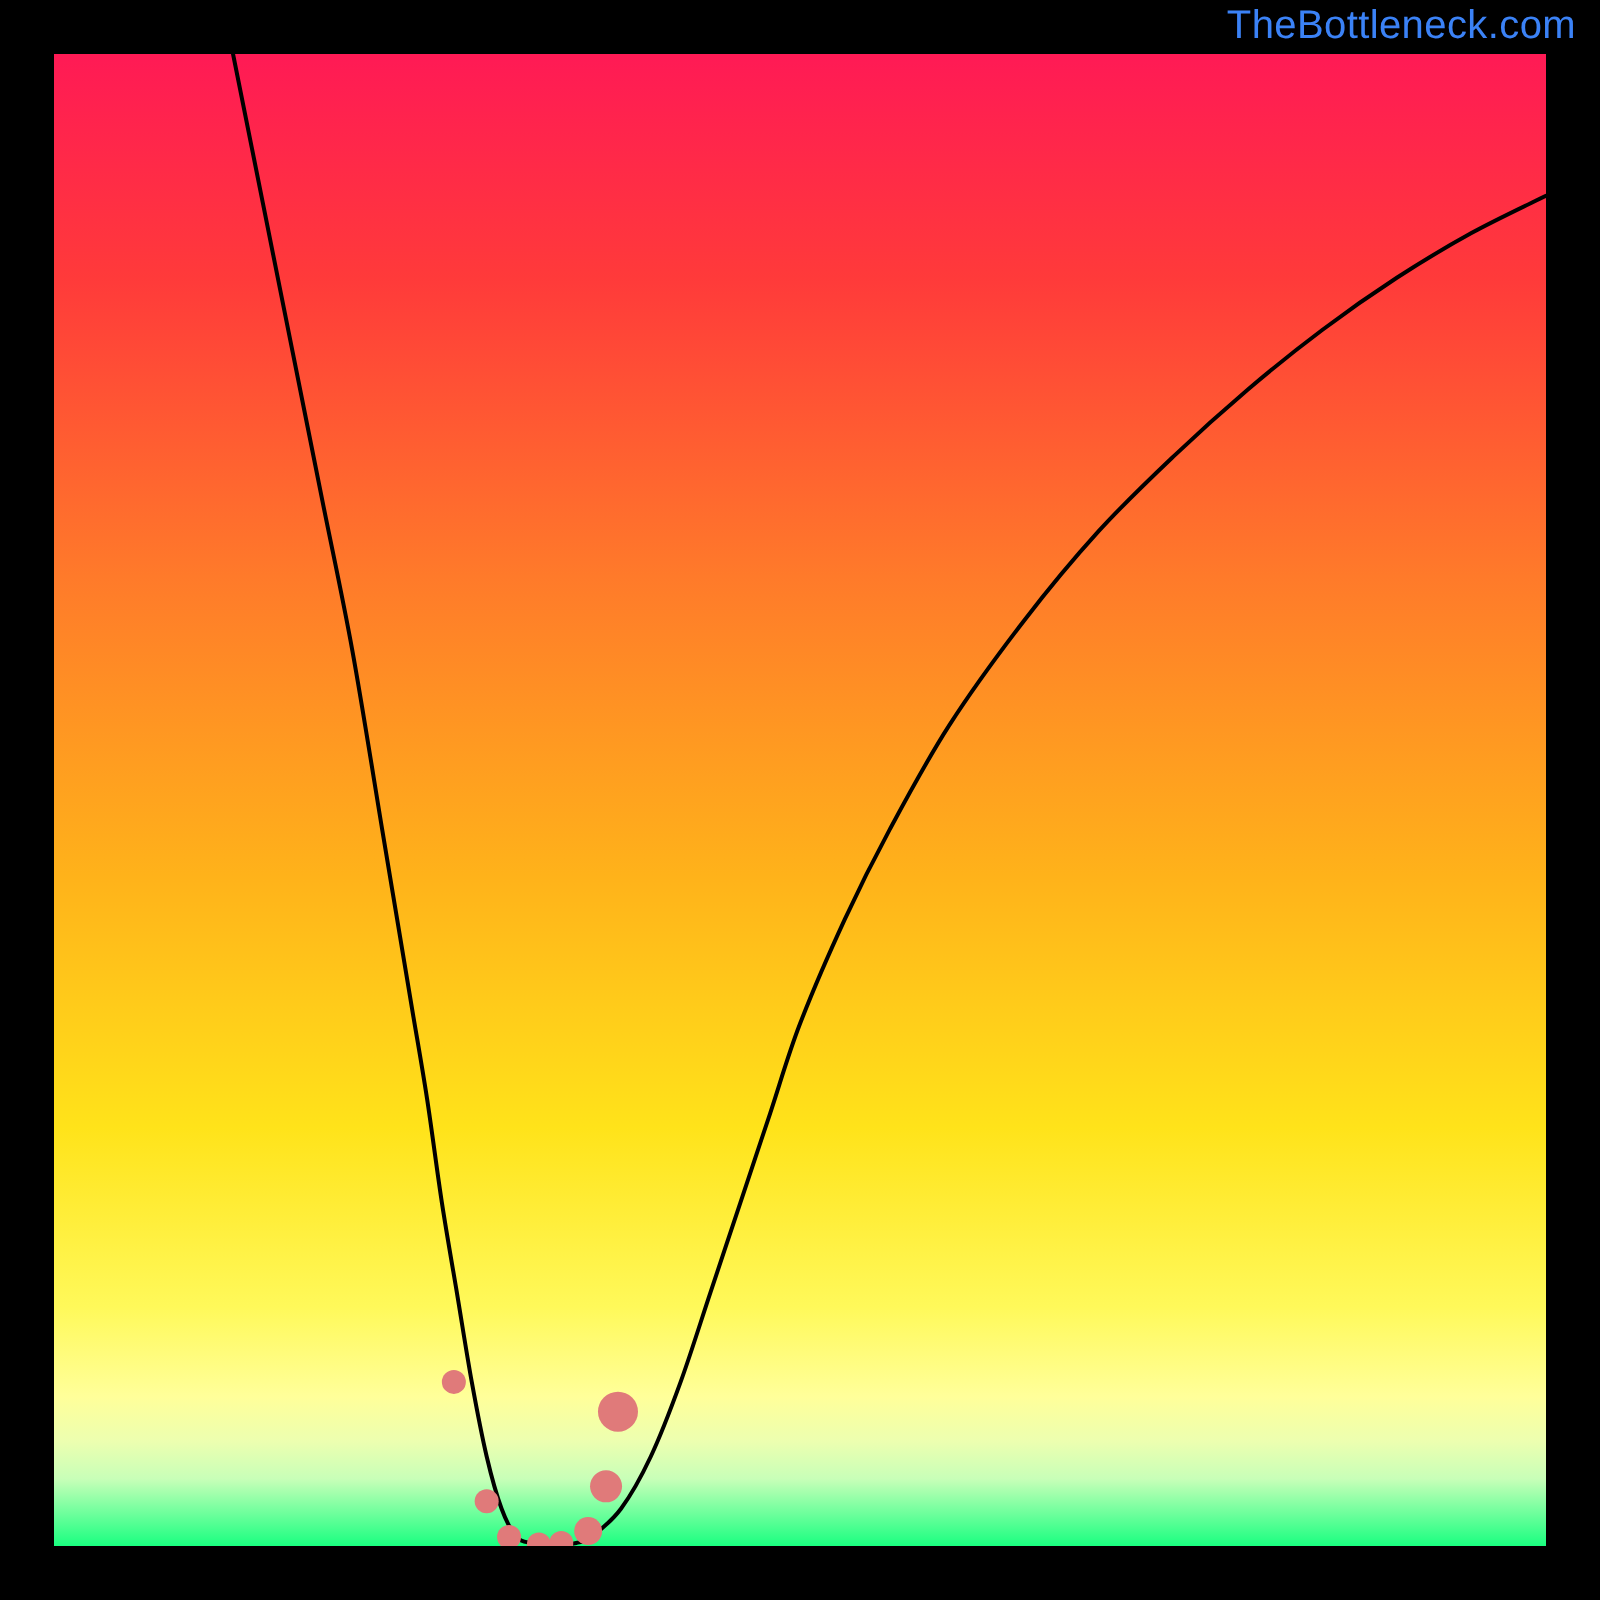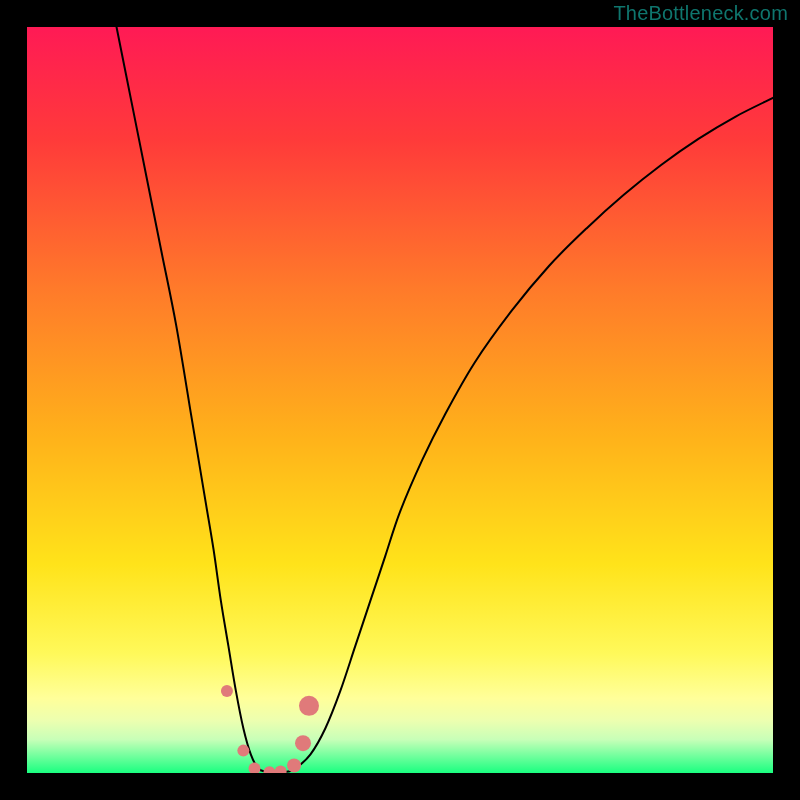--- a/index.html
+++ b/index.html
@@ -14,21 +14,21 @@
   .outer {
     position: relative;
     width: 800px;
     height: 800px;
     background: #000;
   }
   .watermark {
     position: absolute;
     top: 2px;
     right: 12px;
-    color: #0f766e;
+    color: #3b82f6;
     font-size: 20px;
     font-weight: 500;
     z-index: 5;
     letter-spacing: 0.2px;
   }
   .plot-area {
     position: absolute;
     left: 27px;
     top: 27px;
     width: 746px;

